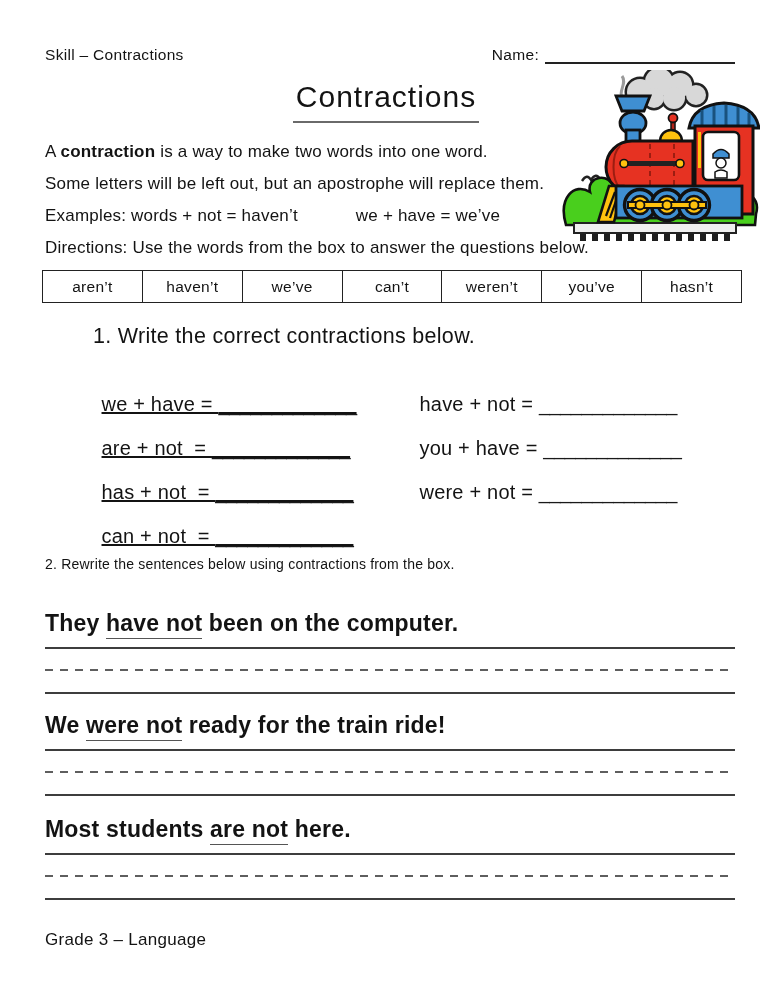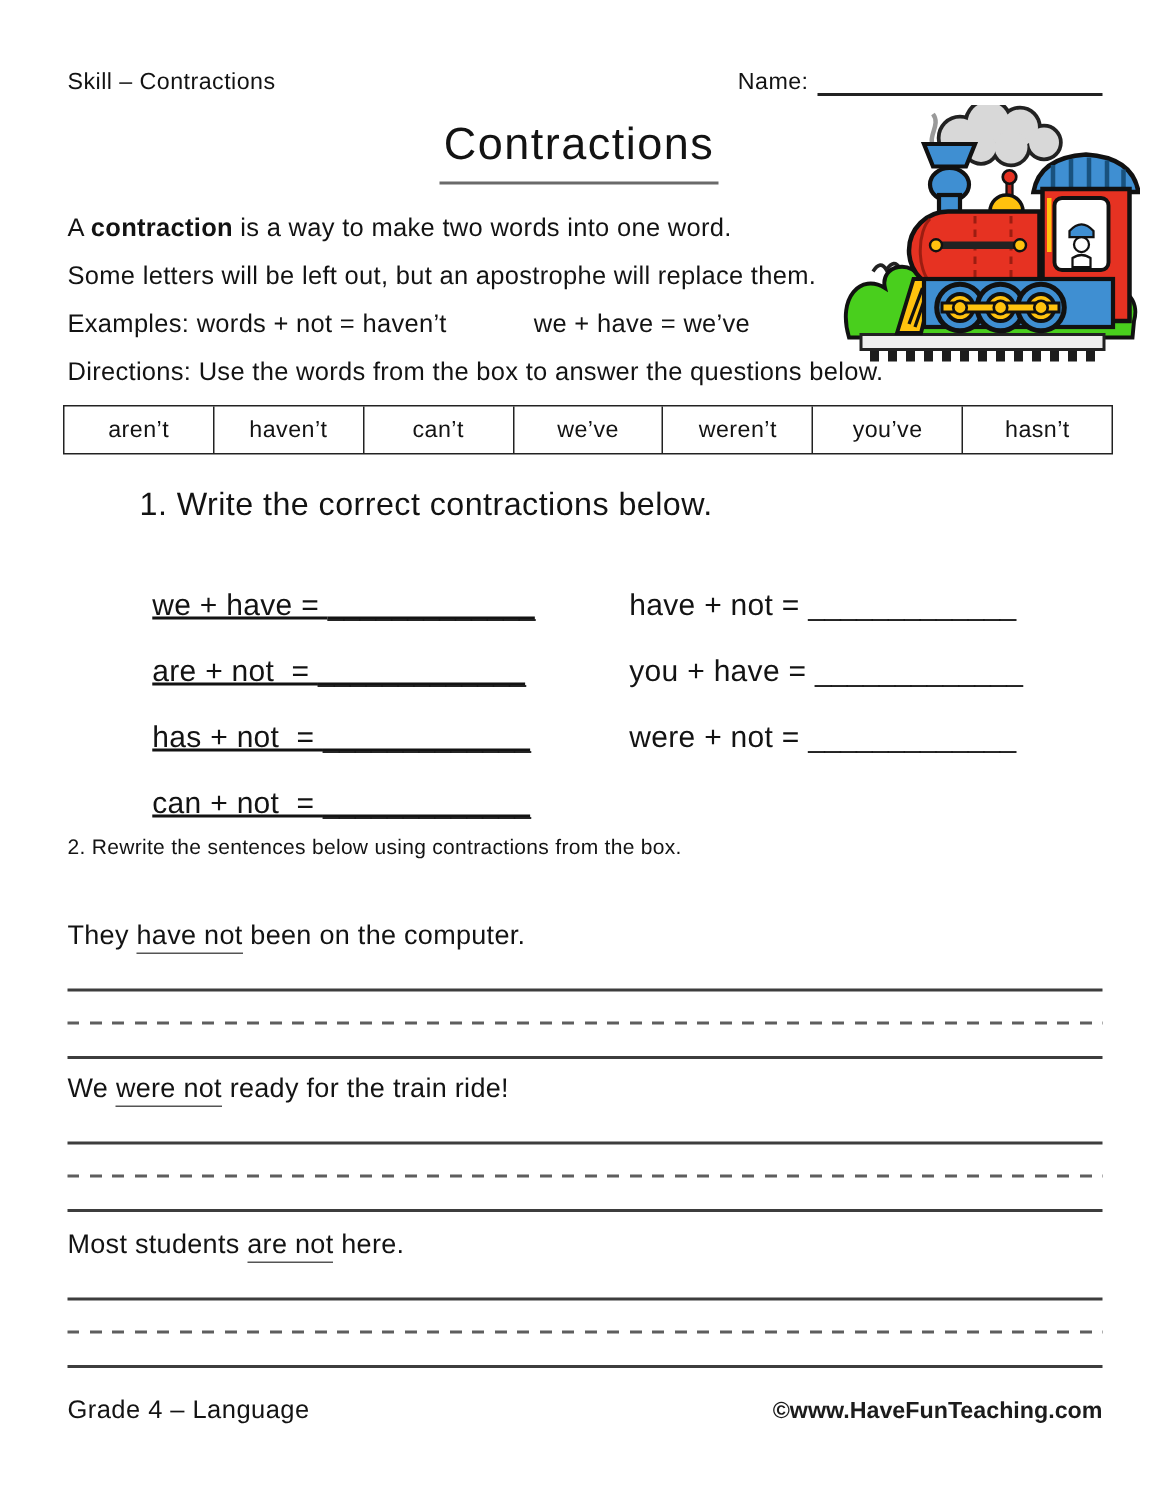--- a/index.html
+++ b/index.html
@@ -24,21 +24,21 @@
   .word-cell{flex:1;border-right:1.5px solid #222;display:flex;align-items:center;justify-content:center;font-size:15.5px;letter-spacing:.3px;}
   .word-cell:last-child{border-right:none;}
   
   .s1-heading{position:absolute;left:45px;top:324px;font-size:21.5px;letter-spacing:.3px;white-space:nowrap;margin-left:48px;}
   .eq-row{position:absolute;left:90px;font-size:20px;white-space:pre;letter-spacing:.2px;}
   .eq-left{display:inline-block;width:318px;text-decoration:underline;}
   .blank{letter-spacing:-.5px;color:#1a1a1a;}
   
   .s2-heading{position:absolute;left:45px;top:556px;font-size:14px;letter-spacing:.2px;white-space:nowrap;}
   .sentence-block{position:absolute;left:45px;width:690px;}
-  .sent{font-size:18px;line-height:27px;letter-spacing:.2px;border-bottom:2px solid #3d3d3d;padding-bottom:22px;white-space:nowrap;}
+  .sent{font-size:23px;line-height:27px;letter-spacing:.2px;border-bottom:2px solid #3d3d3d;padding-bottom:10px;white-space:nowrap;font-weight:bold;}
   .uline{border-bottom:1.5px solid #555;padding-bottom:2px;}
   .dash-line{height:2px;margin-top:20px;background:repeating-linear-gradient(90deg,#5e5e5e 0,#5e5e5e 8px,transparent 8px,transparent 15px);}
   .solid-line{height:2px;margin-top:21px;background:#3d3d3d;}
   
   .footer{position:absolute;left:45px;top:930px;width:690px;display:flex;justify-content:space-between;align-items:baseline;}
   .footer-left{font-size:17px;letter-spacing:.3px;}
   .footer-right{font-size:15.5px;font-weight:bold;color:#1c1c1c;}
   
   .train{position:absolute;left:562px;top:70px;width:198px;height:178px;}
 </style>
@@ -171,22 +171,22 @@
 <div class="intro" data-name="intro-paragraph">
   <div data-name="intro-line-1"><span data-name="intro-line1-pre">A </span><b data-name="intro-line1-bold">contraction</b><span data-name="intro-line1-post"> is a way to make two words into one word.</span></div>
   <div data-name="intro-line-2">Some letters will be left out, but an apostrophe will replace them.</div>
   <div data-name="examples-line"><span data-name="examples-label">Examples: </span><span data-name="example-1">words + not = haven’t</span><span class="example2" data-name="example-2">we + have = we’ve</span></div>
   <div data-name="directions-line"><span data-name="directions-label">Directions: </span><span data-name="directions-text">Use the words from the box to answer the questions below.</span></div>
 </div>
 
 <div class="word-box" data-name="word-box">
   <div class="word-cell" data-name="word-box-cell">aren’t</div>
   <div class="word-cell" data-name="word-box-cell">haven’t</div>
+  <div class="word-cell" data-name="word-box-cell">we’ve</div>
   <div class="word-cell" data-name="word-box-cell">can’t</div>
-  <div class="word-cell" data-name="word-box-cell">we’ve</div>
   <div class="word-cell" data-name="word-box-cell">weren’t</div>
   <div class="word-cell" data-name="word-box-cell">you’ve</div>
   <div class="word-cell" data-name="word-box-cell">hasn’t</div>
 </div>
 
 <div class="s1-heading" data-name="section1-heading">1. Write the correct contractions below.</div>
 
 <div class="eq-row" style="top:370px" data-name="equation-row">
   <span class="eq-left" data-name="equation-left"><span data-name="equation-label">we + have = </span><span class="blank" data-name="answer-blank">_____________</span></span><span data-name="equation-right"><span data-name="equation-label">have + not = </span><span class="blank" data-name="answer-blank">_____________</span></span>
 </div>
@@ -214,15 +214,14 @@
   <div class="solid-line" data-name="writing-guide-solid-line"></div>
 </div>
 
 <div class="sentence-block" style="top:816px" data-name="sentence-block">
   <div class="sent" data-name="sentence-text"><span data-name="sentence-pre">Most students </span><span class="uline" data-name="sentence-underlined-phrase">are not</span><span data-name="sentence-post"> here.</span></div>
   <div class="dash-line" data-name="writing-guide-dashed-line"></div>
   <div class="solid-line" data-name="writing-guide-solid-line"></div>
 </div>
 
 <div class="footer" data-name="footer-row">
-  <span class="footer-left" data-name="grade-label">Grade 4 – Language</span>
-  <span class="footer-right" data-name="copyright-label">©www.HaveFunTeaching.com</span>
+  <span class="footer-left" data-name="grade-label">Grade 3 – Language</span>
 </div>
 
 </body></html>

